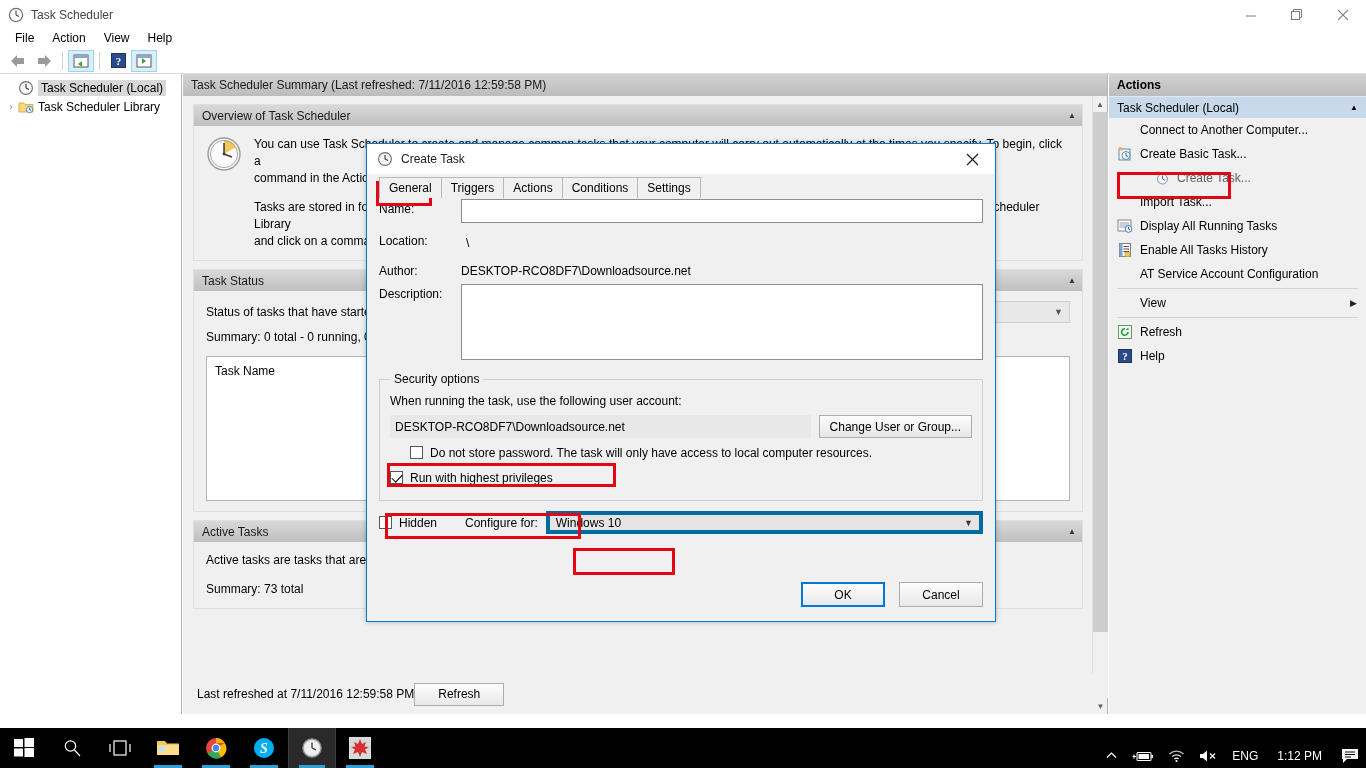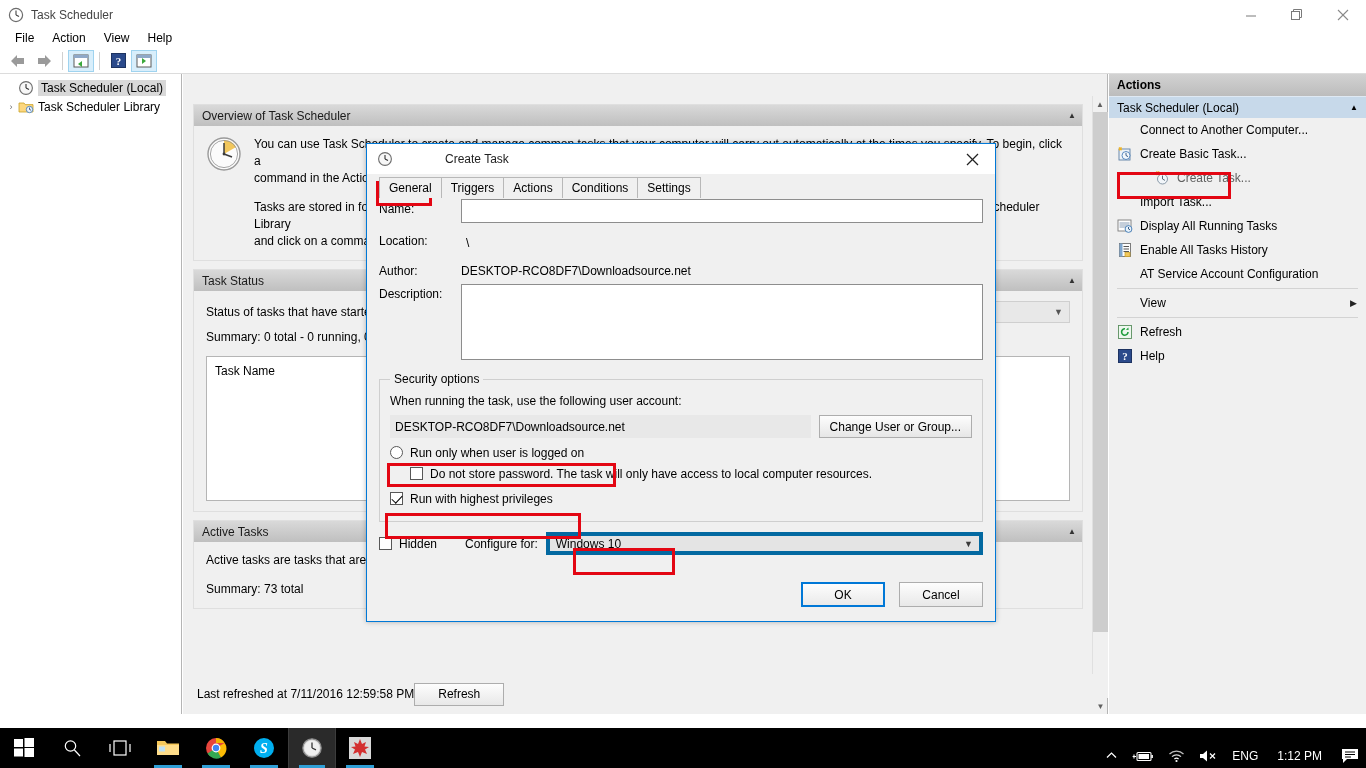--- a/index.html
+++ b/index.html
@@ -120,21 +120,21 @@
   .ap-item.dim { color:#606060;margin-left:37px; }
 
   
   .redbox { position:absolute; border:3px solid #e30613; pointer-events:none; }
 
   
   .dialog {
     position:absolute; left:366px; top:143px; width:630px; height:479px;
     background:#f0f0f0; border:1px solid #0078d7; box-shadow:0 0 5px rgba(0,0,0,.28);
   }
-  .dlg-title { height:30px; display:flex; align-items:center; background:#ffffff;gap:44px; }
+  .dlg-title { height:30px; display:flex; align-items:center; background:#ffffff; }
   .dlg-title .d-ico { width:16px; height:16px; margin:0 8px 0 10px; }
   .dlg-title .d-txt { font-size:12px; color:#222; }
   .dlg-close { position:absolute; right:0; top:0; width:46px; height:30px; display:flex; align-items:center; justify-content:center; }
 
   .tabs { position:relative; height:22px; margin:2px 0 0 12px; display:flex; align-items:flex-end; }
   .tab {
     height:21px; padding:0 9px; font-size:12px; background:#f0f0f0;
     border:1px solid #b8b8b8; border-bottom:none; margin-right:-1px;
     display:flex; align-items:center;
   }
@@ -293,20 +293,21 @@
           <path d="M1 4 L6 4 L7.2 5.6 L15 5.6 L15 13 L1 13 Z" fill="#fcd77f" stroke="#c9a227" stroke-width="0.8"></path>
           <circle cx="11.5" cy="10.5" r="3.2" fill="#eaf2fb" stroke="#4b7fba" stroke-width="0.9"></circle>
           <path d="M11.5 10.5 L11.5 8.6 M11.5 10.5 L13 11.2" stroke="#2b5183" stroke-width="0.9"></path>
         </svg>
       </span>
       <span class="tree-label">Task Scheduler Library</span>
     </div>
   </div>
 
   <div class="center-pane">
+    <div class="cp-header">Task Scheduler Summary (Last refreshed: 7/11/2016 12:59:58 PM)</div>
 
     <div class="cp-body">
 
       <div class="panel">
         <div class="panel-head">
           <span>Overview of Task Scheduler</span>
           <span class="chev">▲</span>
         </div>
         <div class="panel-body">
           <div class="overview-row">
@@ -538,24 +539,20 @@
       <fieldset class="sec">
         <legend>Security options</legend>
 
         <div>When running the task, use the following user account:</div>
 
         <div class="ro-user">
           <div class="box">DESKTOP-RCO8DF7\Downloadsource.net</div>
           <div class="chg">Change User or Group...</div>
         </div>
 
-        <div class="opt">
-          <span class="ctrl radio"></span>
-          <span>Run only when user is logged on</span>
-        </div>
 
 
         <div class="opt indent">
           <span class="ctrl cbx"></span>
           <span>Do not store password.  The task will only have access to local computer resources.</span>
         </div>
 
         <div class="opt" style="margin-top:4px">
           <span class="ctrl cbx on"></span>
           <span>Run with highest privileges</span>

